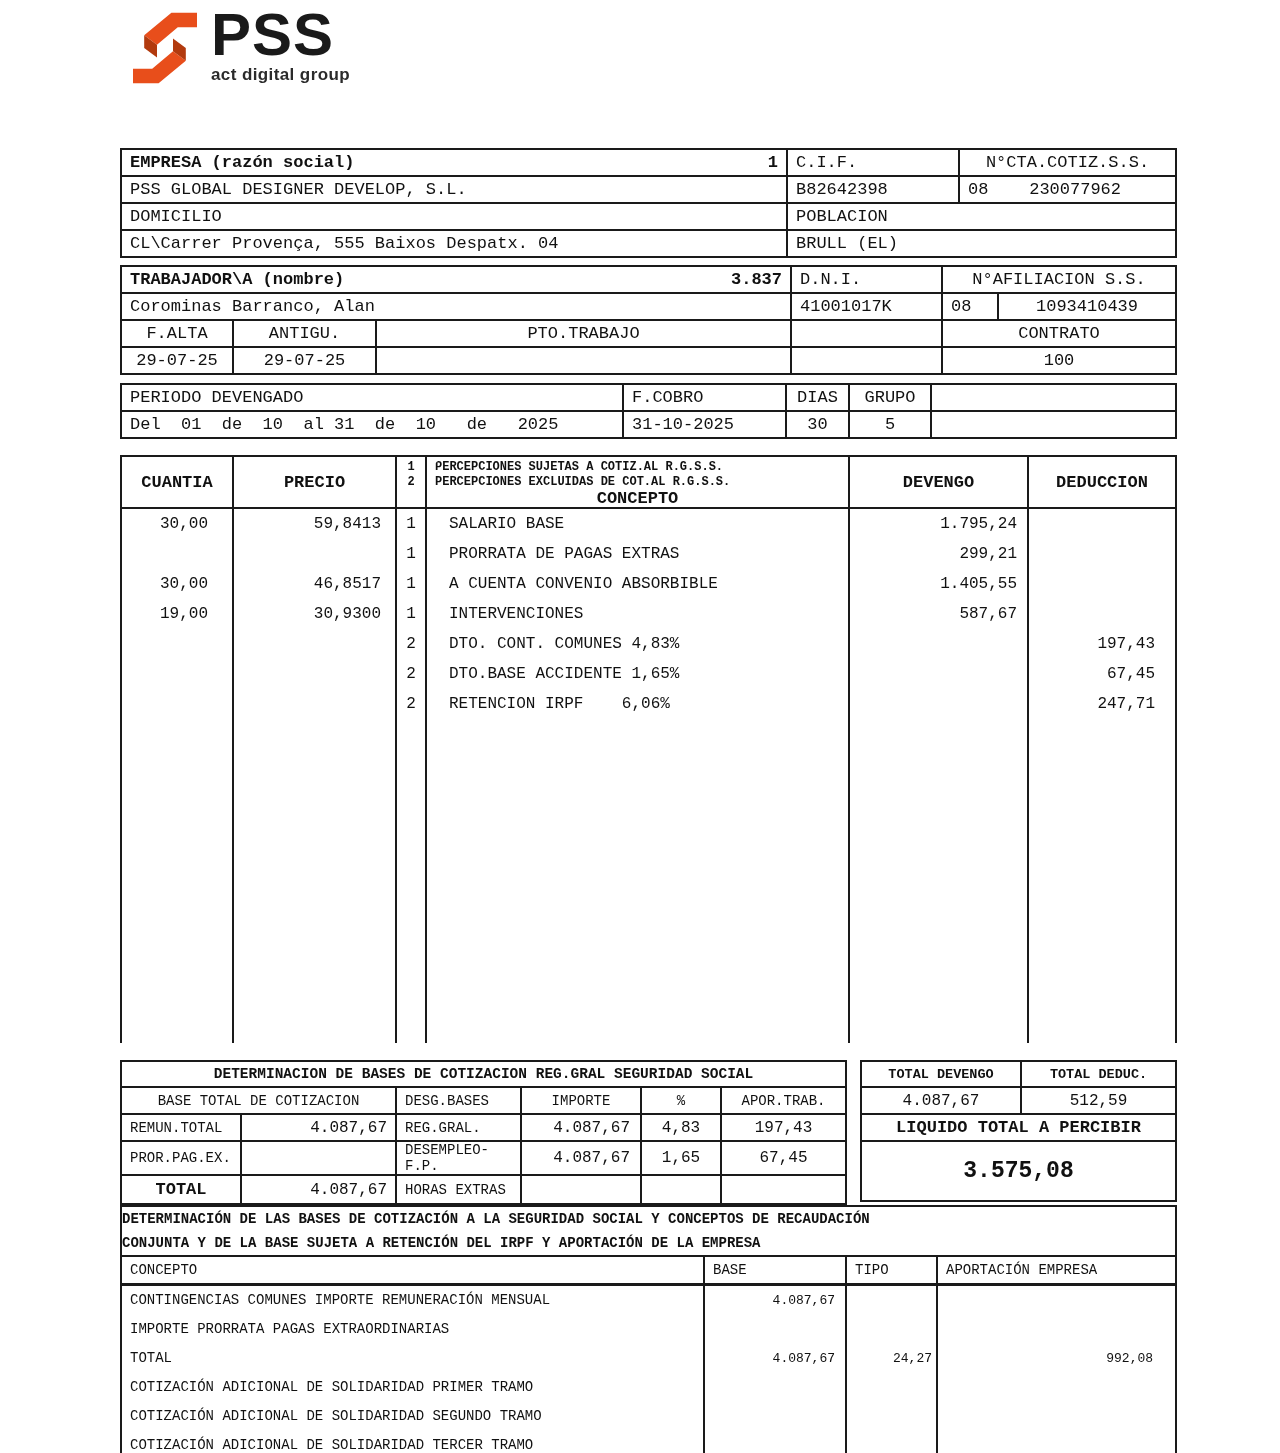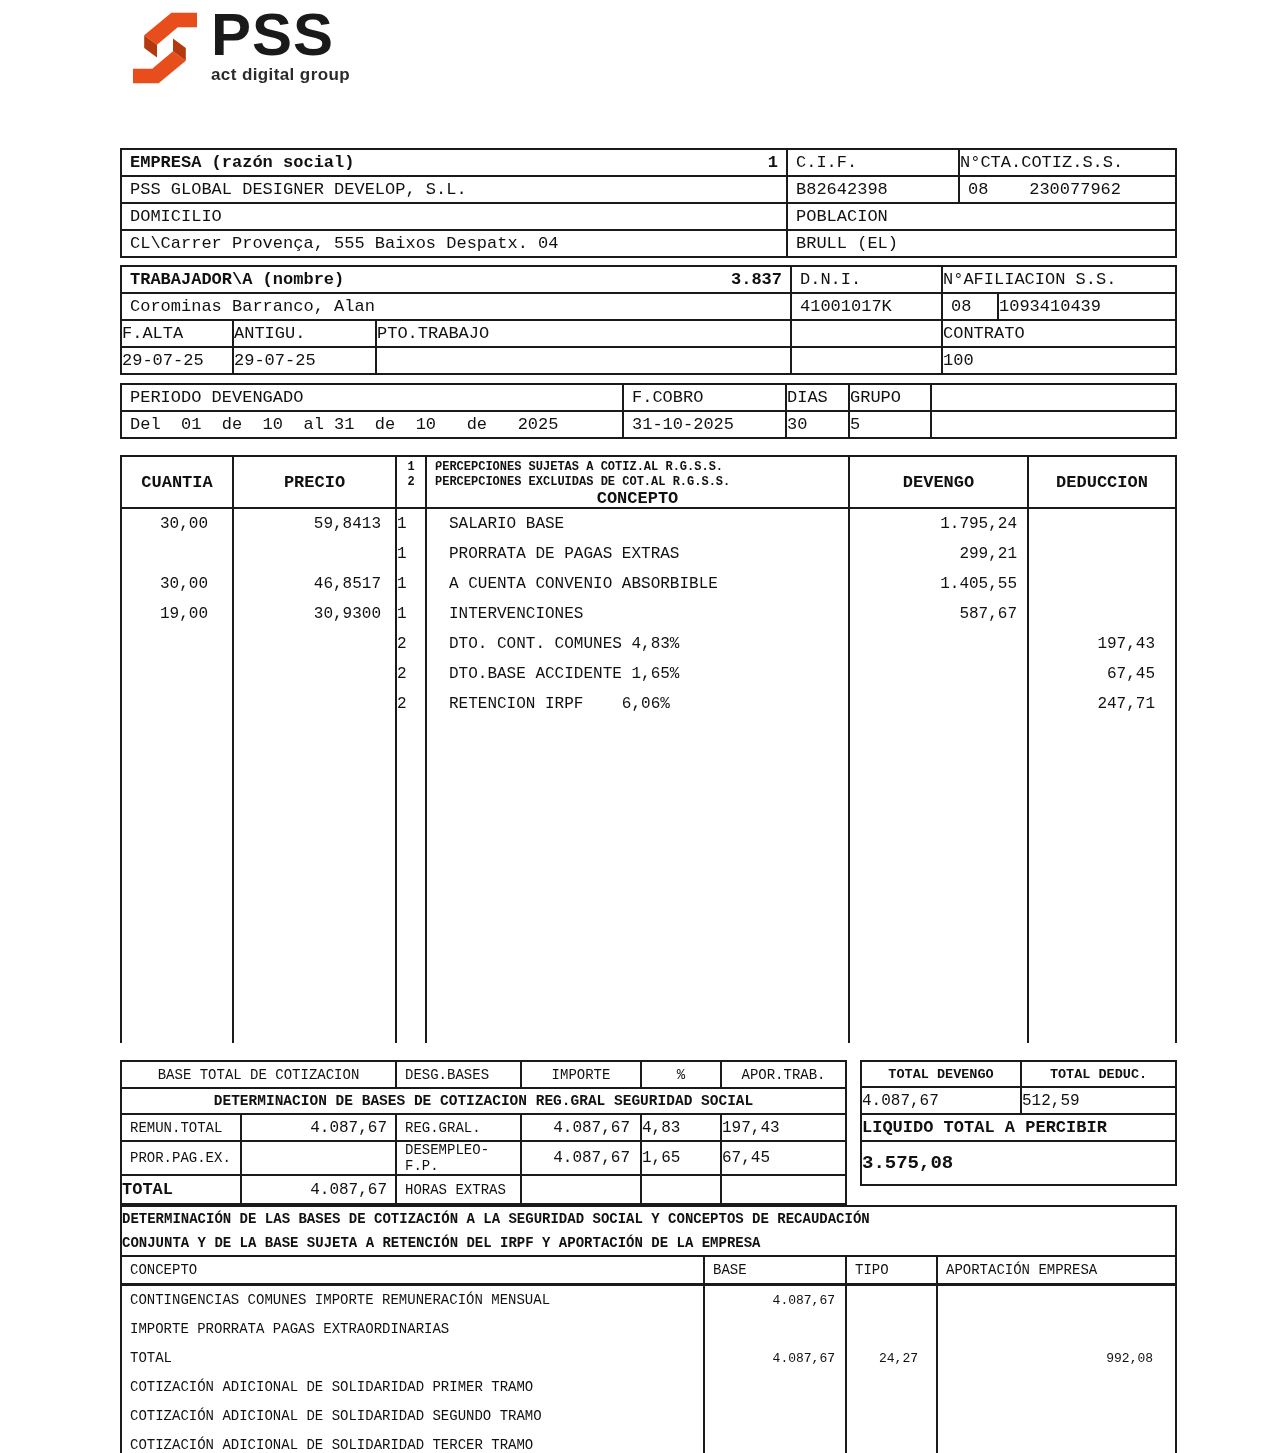--- a/index.html
+++ b/index.html
@@ -18,21 +18,21 @@
   .logo { position:absolute; left:125px; top:6px; display:flex; align-items:flex-start; }
   .logo-icon { width:80px; height:80px; margin-top:2px; }
   .logo-text { margin-left:6px; font-family:"Liberation Sans", sans-serif; }
   .brand { font-size:60px; line-height:58px; font-weight:800; letter-spacing:1px; color:#1a1a1a; }
   .tagline { font-size:17px; font-weight:700; color:#2b2b2b; margin-top:1px; letter-spacing:0.4px; }
 
   
   table { border-collapse:collapse; table-layout:fixed; position:absolute; background:#fff; }
   td, th { border:2px solid #1a1a1a; padding:0; font-weight:normal; overflow:hidden; }
   .b { font-weight:normal; }
-  .c { }
+  .c { text-align:center; }
   .r { text-align:right; }
   .l { text-align:left; }
   .pl { padding-left:8px; }
   .pre { white-space:pre; }
   .split { display:flex; justify-content:space-between; align-items:center; padding:0 8px; font-weight:bold; }
 
   .t-top { font-size:17px; }
   .t-top td { height:27px; }
 
   
@@ -56,21 +56,21 @@
   .t-bases th { height:27px; font-size:14px; }
   .t-bases td { height:27px; }
   .val16 { font-size:16px; }
   .lab-big { font-size:17px; font-weight:bold; }
   .imp-head { font-size:17px; }
 
   
   .t-totals th { height:26px; font-size:13.5px; font-weight:bold; }
   .t-totals .vals td { height:27px; font-size:16px; }
   .t-totals .liq td { height:27px; font-size:17px; font-weight:bold; }
-  .t-totals .big td { height:44px; font-size:19px; font-weight:bold; }
+  .t-totals .big td { height:60px; font-size:23px; font-weight:bold; }
 
   
   .t-bottom { font-size:14px; }
   .t-bottom .title-cell { height:50px; border-bottom-width:2px; }
   .t-bottom .title-cell div { font-weight:bold; line-height:24px; font-size:14px; }
   .t-bottom .hrow2 th { height:28px; text-align:left; padding-left:8px; border-bottom-width:3px; }
   .bln { height:29px; line-height:29px; }
   .val13 { font-size:13px; }
 </style>
 </head>
@@ -285,29 +285,29 @@
     <colgroup>
       <col style="width:120px">
         <col style="width:155px">
         <col style="width:125px">
       <col style="width:120px">
         <col style="width:80px">
         <col style="width:125px">
     </colgroup>
     <tbody>
         <tr>
+          <td class="title" colspan="6">DETERMINACION DE BASES DE COTIZACION REG.GRAL SEGURIDAD SOCIAL</td>
+        </tr>
+    <tr>
       <th class="c" colspan="2">BASE TOTAL DE COTIZACION</th>
       <th class="l pl">DESG.BASES</th>
       <th class="c imp-head">IMPORTE</th>
       <th class="c">%</th>
       <th class="c">APOR.TRAB.</th>
     </tr>
-    <tr>
-          <td class="title" colspan="6">DETERMINACION DE BASES DE COTIZACION REG.GRAL SEGURIDAD SOCIAL</td>
-        </tr>
     <tr>
       <td class="pl">REMUN.TOTAL</td>
       <td class="r val16" style="padding-right:8px;">4.087,67</td>
       <td class="pl">REG.GRAL.</td>
       <td class="r val16" style="padding-right:10px;">4.087,67</td>
       <td class="c val16">4,83</td>
       <td class="c val16">197,43</td>
     </tr>
     <tr>
       <td class="pl">PROR.PAG.EX.</td>
@@ -384,21 +384,21 @@
         <div class="bln r val13" style="padding-right:10px;">4.087,67</div>
         <div class="bln r val13" style="padding-right:10px;"></div>
         <div class="bln r val13" style="padding-right:10px;">4.087,67</div>
         <div class="bln r val13" style="padding-right:10px;"></div>
         <div class="bln r val13" style="padding-right:10px;"></div>
         <div class="bln r val13" style="padding-right:10px;"></div>
       </td>
       <td class="vcell">
         <div class="bln r val13" style="padding-right:6px;"></div>
         <div class="bln r val13" style="padding-right:6px;"></div>
-        <div class="bln r val13" style="padding-right:18px;">24,27</div>
+        <div class="bln r val13" style="padding-right:4px;">24,27</div>
         <div class="bln r val13" style="padding-right:6px;"></div>
         <div class="bln r val13" style="padding-right:6px;"></div>
         <div class="bln r val13" style="padding-right:6px;"></div>
       </td>
       <td class="vcell">
         <div class="bln r val13" style="padding-right:10px;"></div>
         <div class="bln r val13" style="padding-right:10px;"></div>
         <div class="bln r val13" style="padding-right:22px;">992,08</div>
         <div class="bln r val13" style="padding-right:10px;"></div>
         <div class="bln r val13" style="padding-right:10px;"></div>

